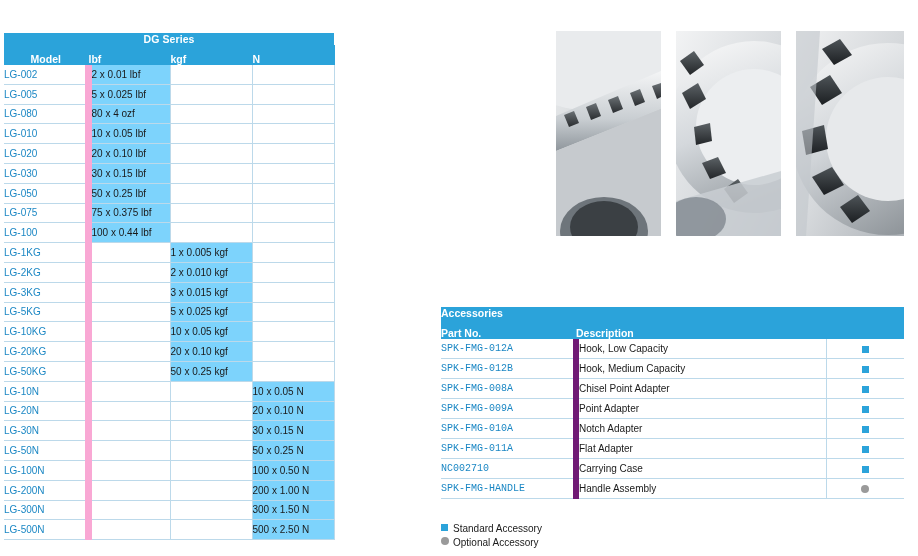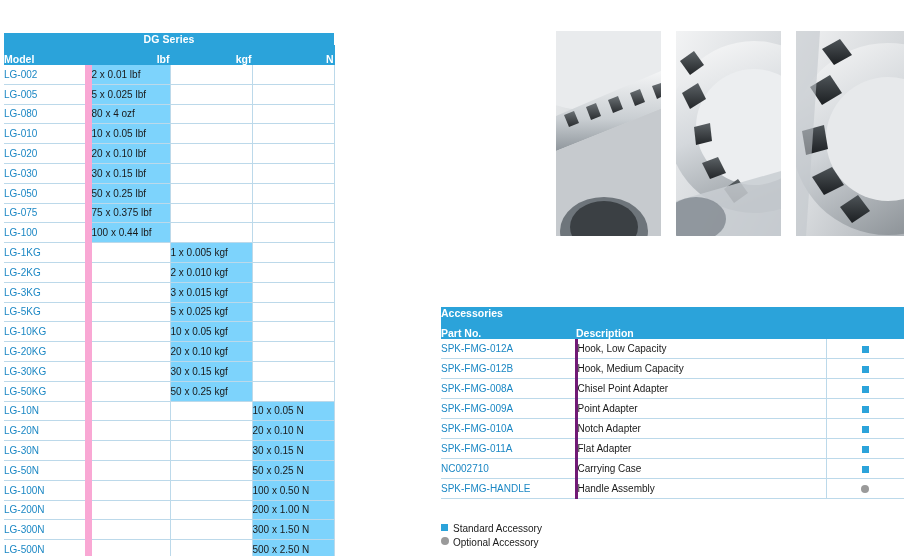--- a/index.html
+++ b/index.html
@@ -36,27 +36,27 @@
     padding: 5px 0 4px 6px;
     letter-spacing: .1px;
     text-align: center;
   }
   .spec-head-row td {
     background: #2ba3da;
     color: #ffffff;
     font-size: 10.5px;
     font-weight: bold;
     height: 20px;
-    text-align: right;
+    text-align: left;
     border-right: 1px solid #2ba3da;
     padding-bottom: 3px;
     vertical-align: bottom;
   }
   .spec-head-row td.model-col {
-    text-align: left;
+    text-align: center;
     padding-left: 6px;
   }
   .spec-row td {
     height: 18.8px;
     font-size: 10px;
     border-bottom: 1px solid #bcd9ea;
     border-right: 1px solid #bcd9ea;
     vertical-align: middle;
   }
   .spec-row td.model-col {
@@ -132,21 +132,22 @@
   .acc-row td {
     height: 19px;
     font-size: 10px;
     border-bottom: 1px solid #bcd9ea;
     vertical-align: middle;
     background: #ffffff;
   }
   .acc-row td.part {
     color: #1b87c4;
     padding-left: 8px;
-    border-right: 3px solid #701a75;
+    border-right: 6px solid #701a75;
+    font-family: Liberation Mono, monospace;
   }
   .acc-row td.desc {
     color: #1a1a1a;
     padding-left: 8px;
     border-right: 1px solid #bcd9ea;
   }
   .acc-row td.mark {
     text-align: center;
   }
   .marker-std {
@@ -305,26 +306,20 @@
     <tr class="spec-row">
       <td class="model-col">LG-10KG</td>
       <td class="empty"></td>
       <td class="val">10 x 0.05 kgf</td>
       <td class="empty"></td>
     </tr>
     <tr class="spec-row">
       <td class="model-col">LG-20KG</td>
       <td class="empty"></td>
       <td class="val">20 x 0.10 kgf</td>
-      <td class="empty"></td>
-    </tr>
-    <tr class="spec-row">
-      <td class="model-col">LG-30KG</td>
-      <td class="empty"></td>
-      <td class="val">30 x 0.15 kgf</td>
       <td class="empty"></td>
     </tr>
     <tr class="spec-row">
       <td class="model-col">LG-50KG</td>
       <td class="empty"></td>
       <td class="val">50 x 0.25 kgf</td>
       <td class="empty"></td>
     </tr>
 
     <tr class="spec-row">

